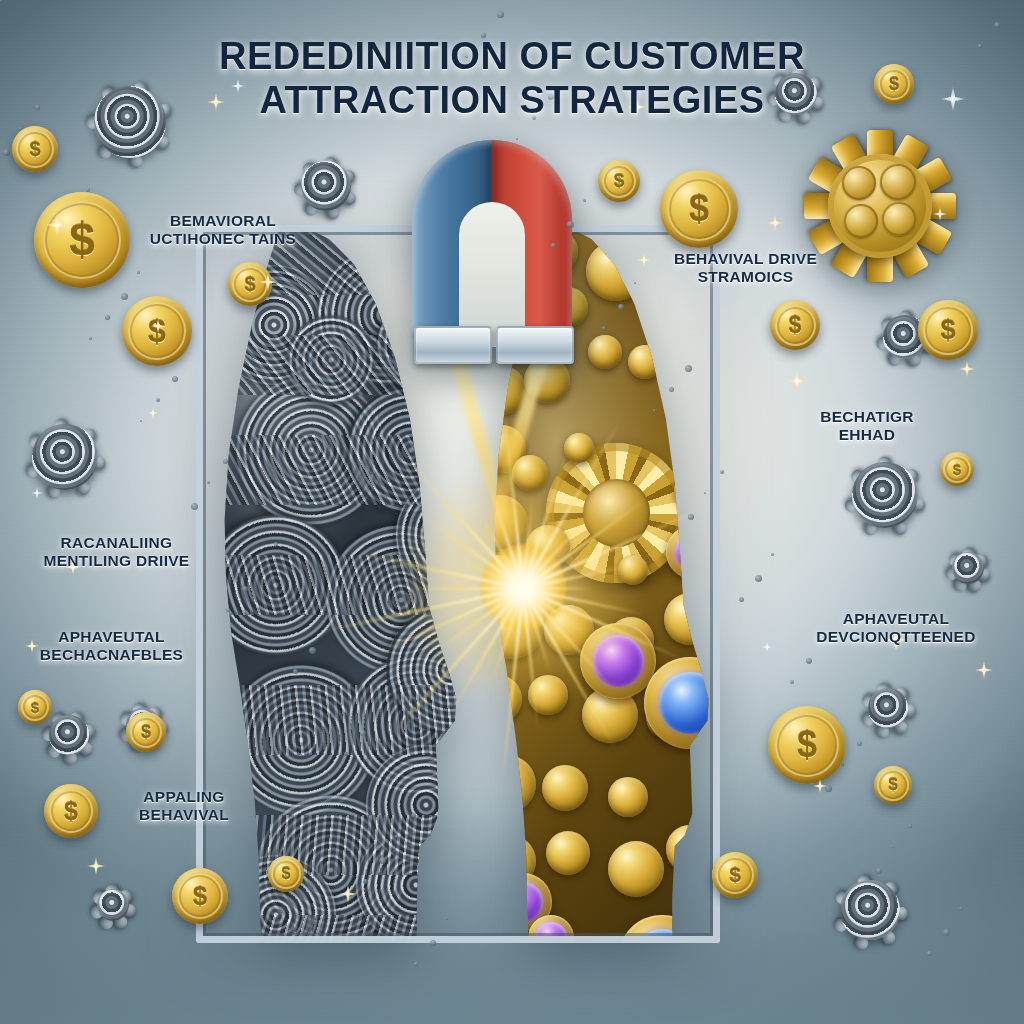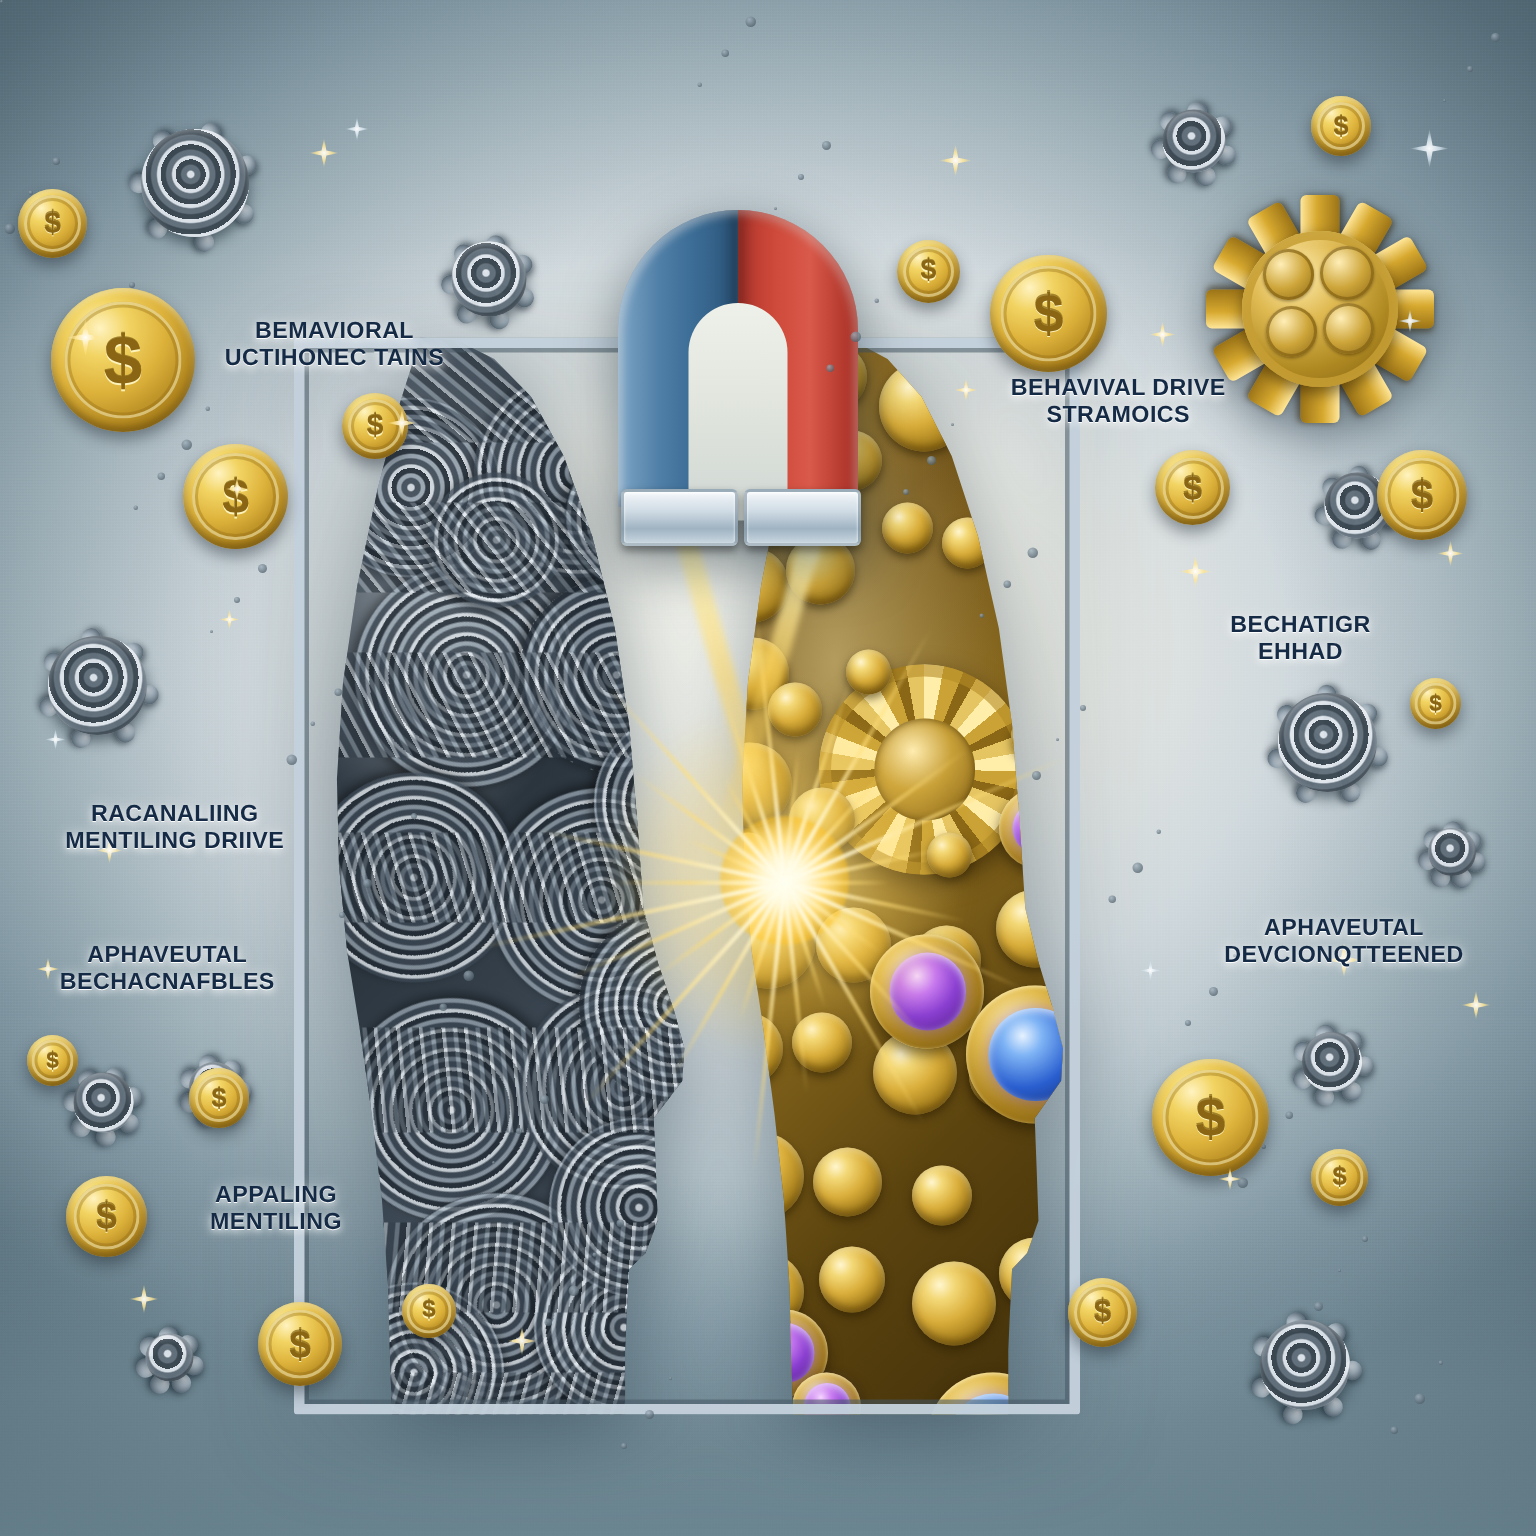--- a/index.html
+++ b/index.html
@@ -276,20 +276,24 @@
     position:absolute;z-index:34;border-radius:50%;
     background:radial-gradient(circle at 36% 30%, #9fb0bc 0%, #5f6f7a 60%, #394752 100%);
     opacity:.75;
   }
 </style>
 </head>
 <body>
 
 <div id="stage">
 
+  <div id="title">
+    <span class="l1">REDEDINIITION OF CUSTOMER</span>
+    <span class="l2">ATTRACTION STRATEGIES</span>
+  </div>
 
   <div id="head">
     <div class="headclip" id="head-left">
       <div class="inner" id="brain-swirls">
           <div class="swirl" style="left: 18px; top: 40px; width: 120px; height: 120px; transform: rotate(0deg);"></div>
           <div class="swirl" style="left: 120px; top: 20px; width: 140px; height: 140px; transform: rotate(37deg);"></div>
           <div class="swirl" style="left: 40px; top: 150px; width: 150px; height: 150px; transform: rotate(74deg);"></div>
           <div class="swirl" style="left: 150px; top: 160px; width: 130px; height: 130px; transform: rotate(111deg);"></div>
           <div class="swirl" style="left: 10px; top: 290px; width: 140px; height: 140px; transform: rotate(148deg);"></div>
           <div class="swirl" style="left: 130px; top: 300px; width: 150px; height: 150px; transform: rotate(185deg);"></div>
@@ -769,21 +773,21 @@
 STRAMOICS</div>
       <div class="label" style="left: 24px; top: 534px; width: 185px;">RACANALIING
 MENTILING DRIIVE</div>
       <div class="label" style="left: 782px; top: 408px; width: 170px;">BECHATIGR
 EHHAD</div>
       <div class="label" style="left: 14px; top: 628px; width: 195px;">APHAVEUTAL
 BECHACNAFBLES</div>
       <div class="label" style="left: 796px; top: 610px; width: 200px;">APHAVEUTAL
 DEVCIONQTTEENED</div>
       <div class="label" style="left: 104px; top: 788px; width: 160px;">APPALING
-MENTILING</div>
+BEHAVIVAL</div>
     </div>
 
   <div id="gear">
     <div class="teeth">
         <div class="tooth" style="transform: rotate(0deg);"></div>
         <div class="tooth" style="transform: rotate(30deg);"></div>
         <div class="tooth" style="transform: rotate(60deg);"></div>
         <div class="tooth" style="transform: rotate(90deg);"></div>
         <div class="tooth" style="transform: rotate(120deg);"></div>
         <div class="tooth" style="transform: rotate(150deg);"></div>

